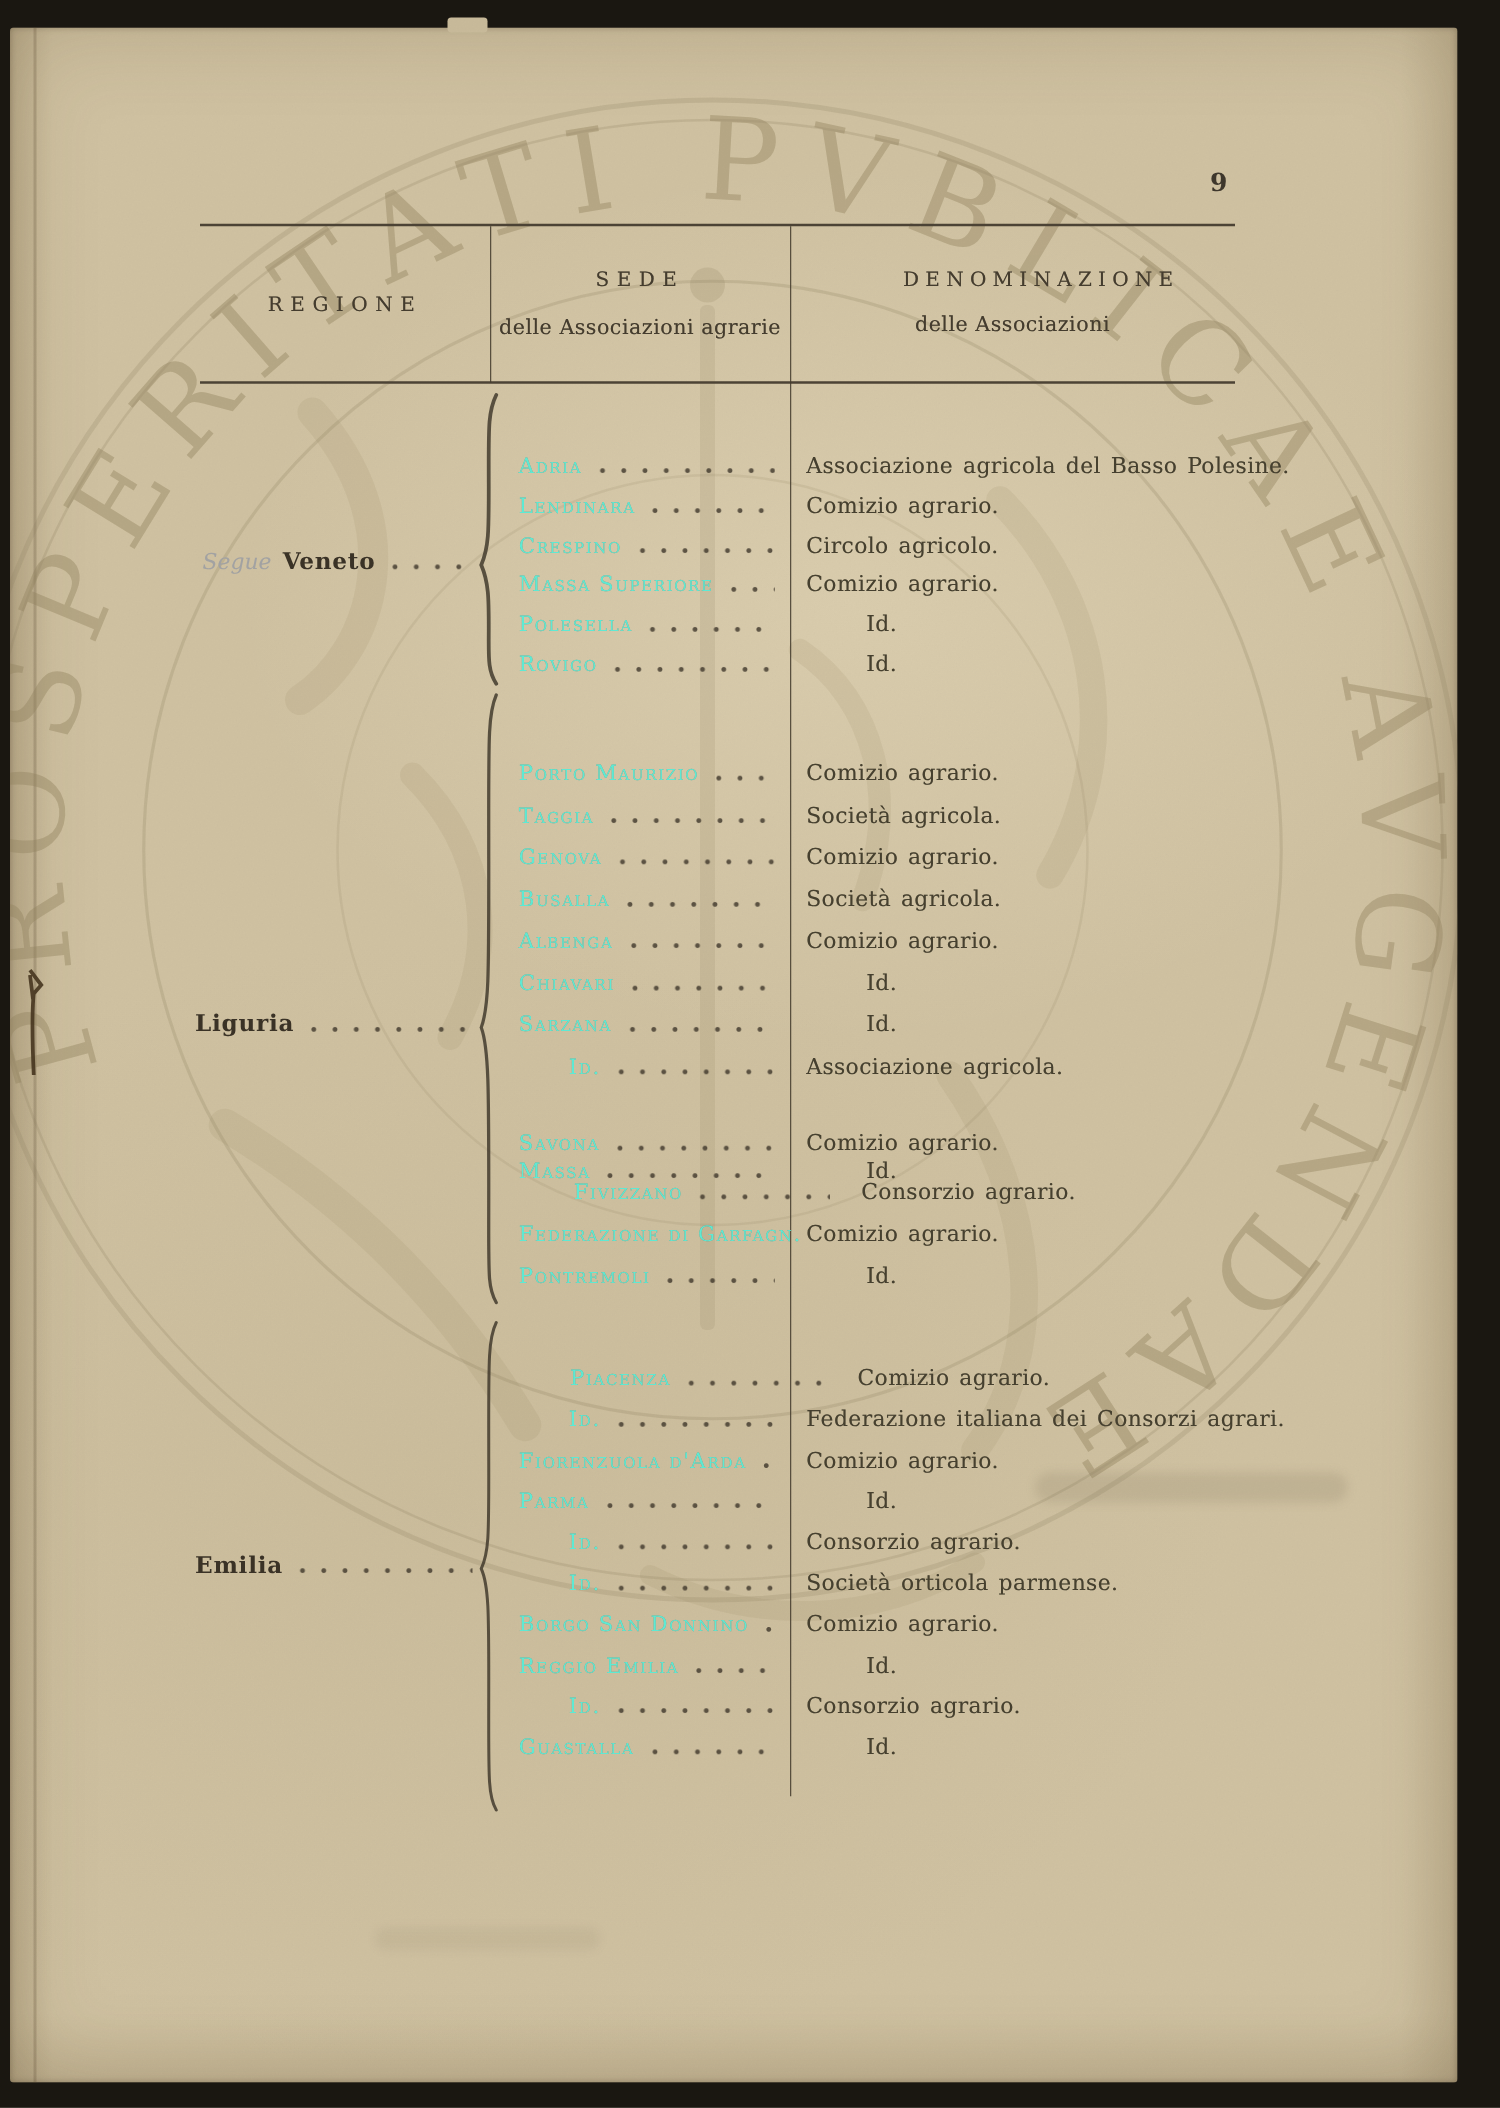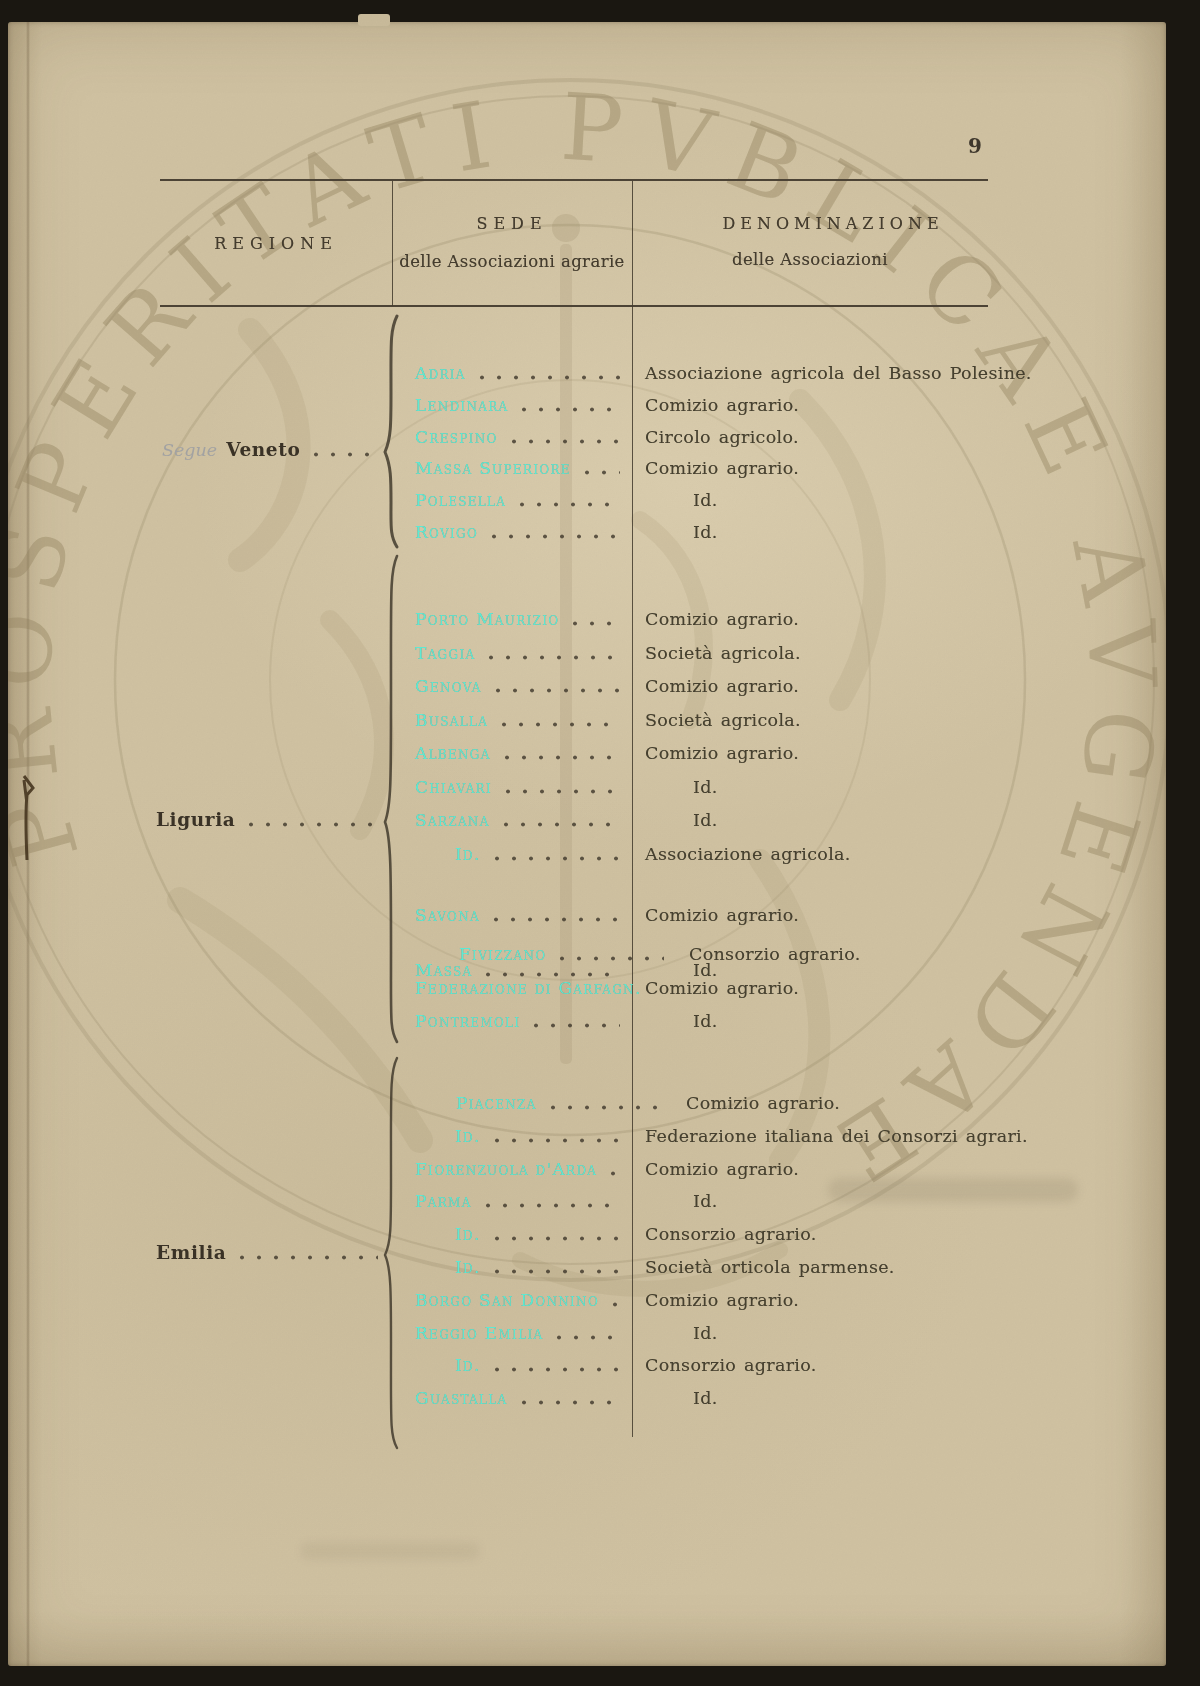--- a/index.html
+++ b/index.html
@@ -254,21 +254,21 @@
         </div>
         <div class="denom">Associazione agricola.</div>
       </div>
       <div class="trow" style="top: 873px; margin-top: 28px;">
         <div class="sede">
           <span class="sc">Savona</span>
           <span class="leader"></span>
         </div>
         <div class="denom">Comizio agrario.</div>
       </div>
-      <div class="trow" style="top: 956px;">
+      <div class="trow" style="top: 923px;">
         <div class="sede">
           <span class="sc">Massa</span>
           <span class="leader"></span>
         </div>
         <div class="denom ind">Id.</div>
       </div>
       <div class="trow" style="top: 940px; margin-left: 44px;">
         <div class="sede">
           <span class="sc">Fivizzano</span>
           <span class="leader"></span>

